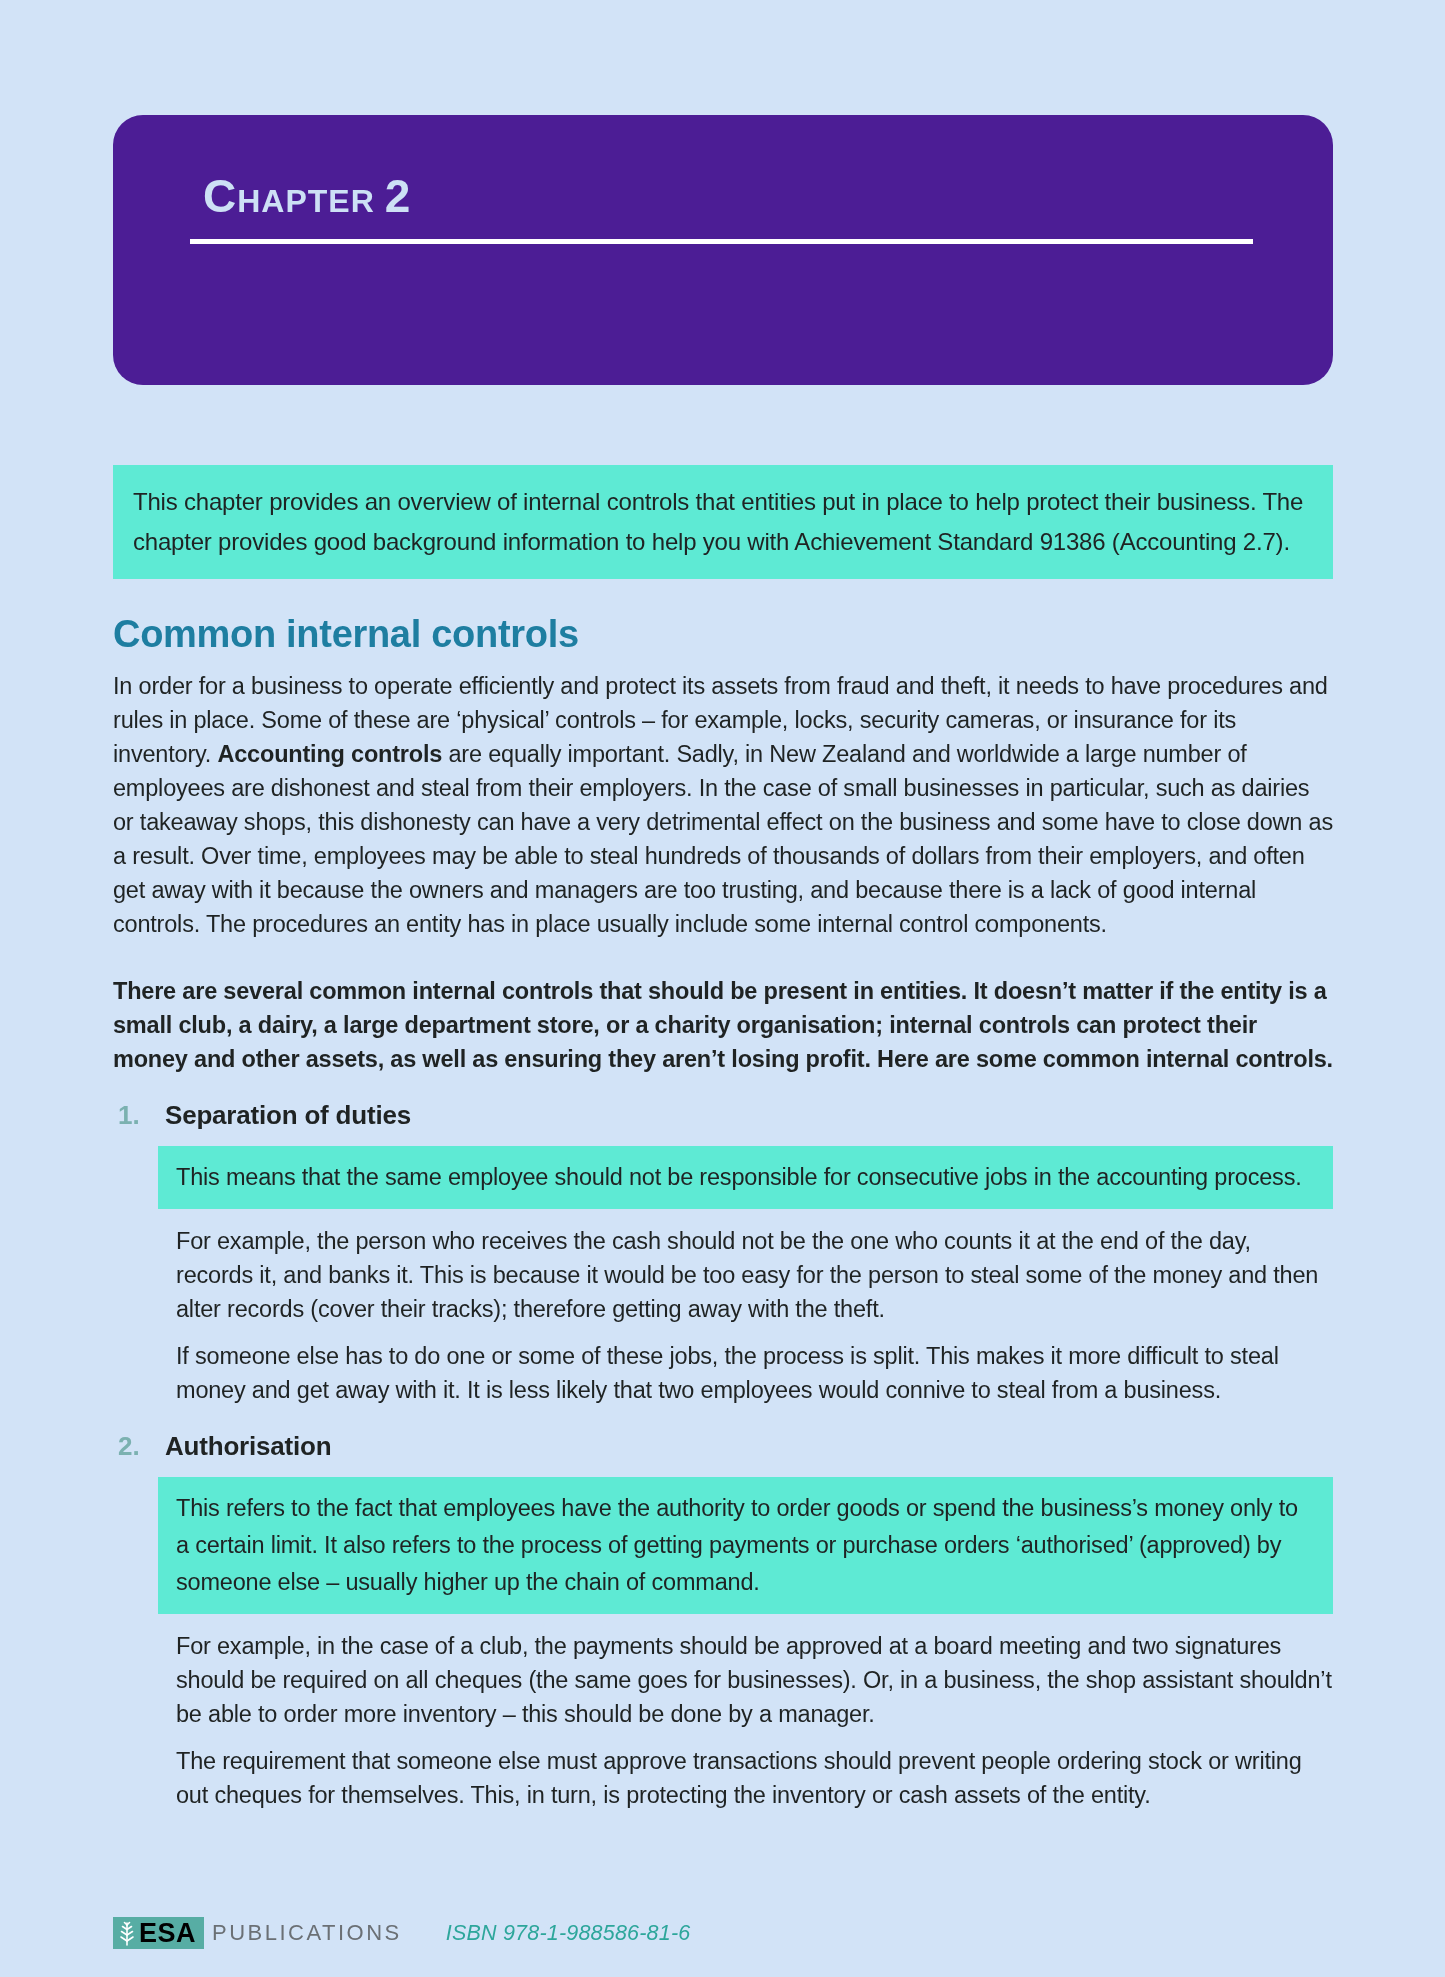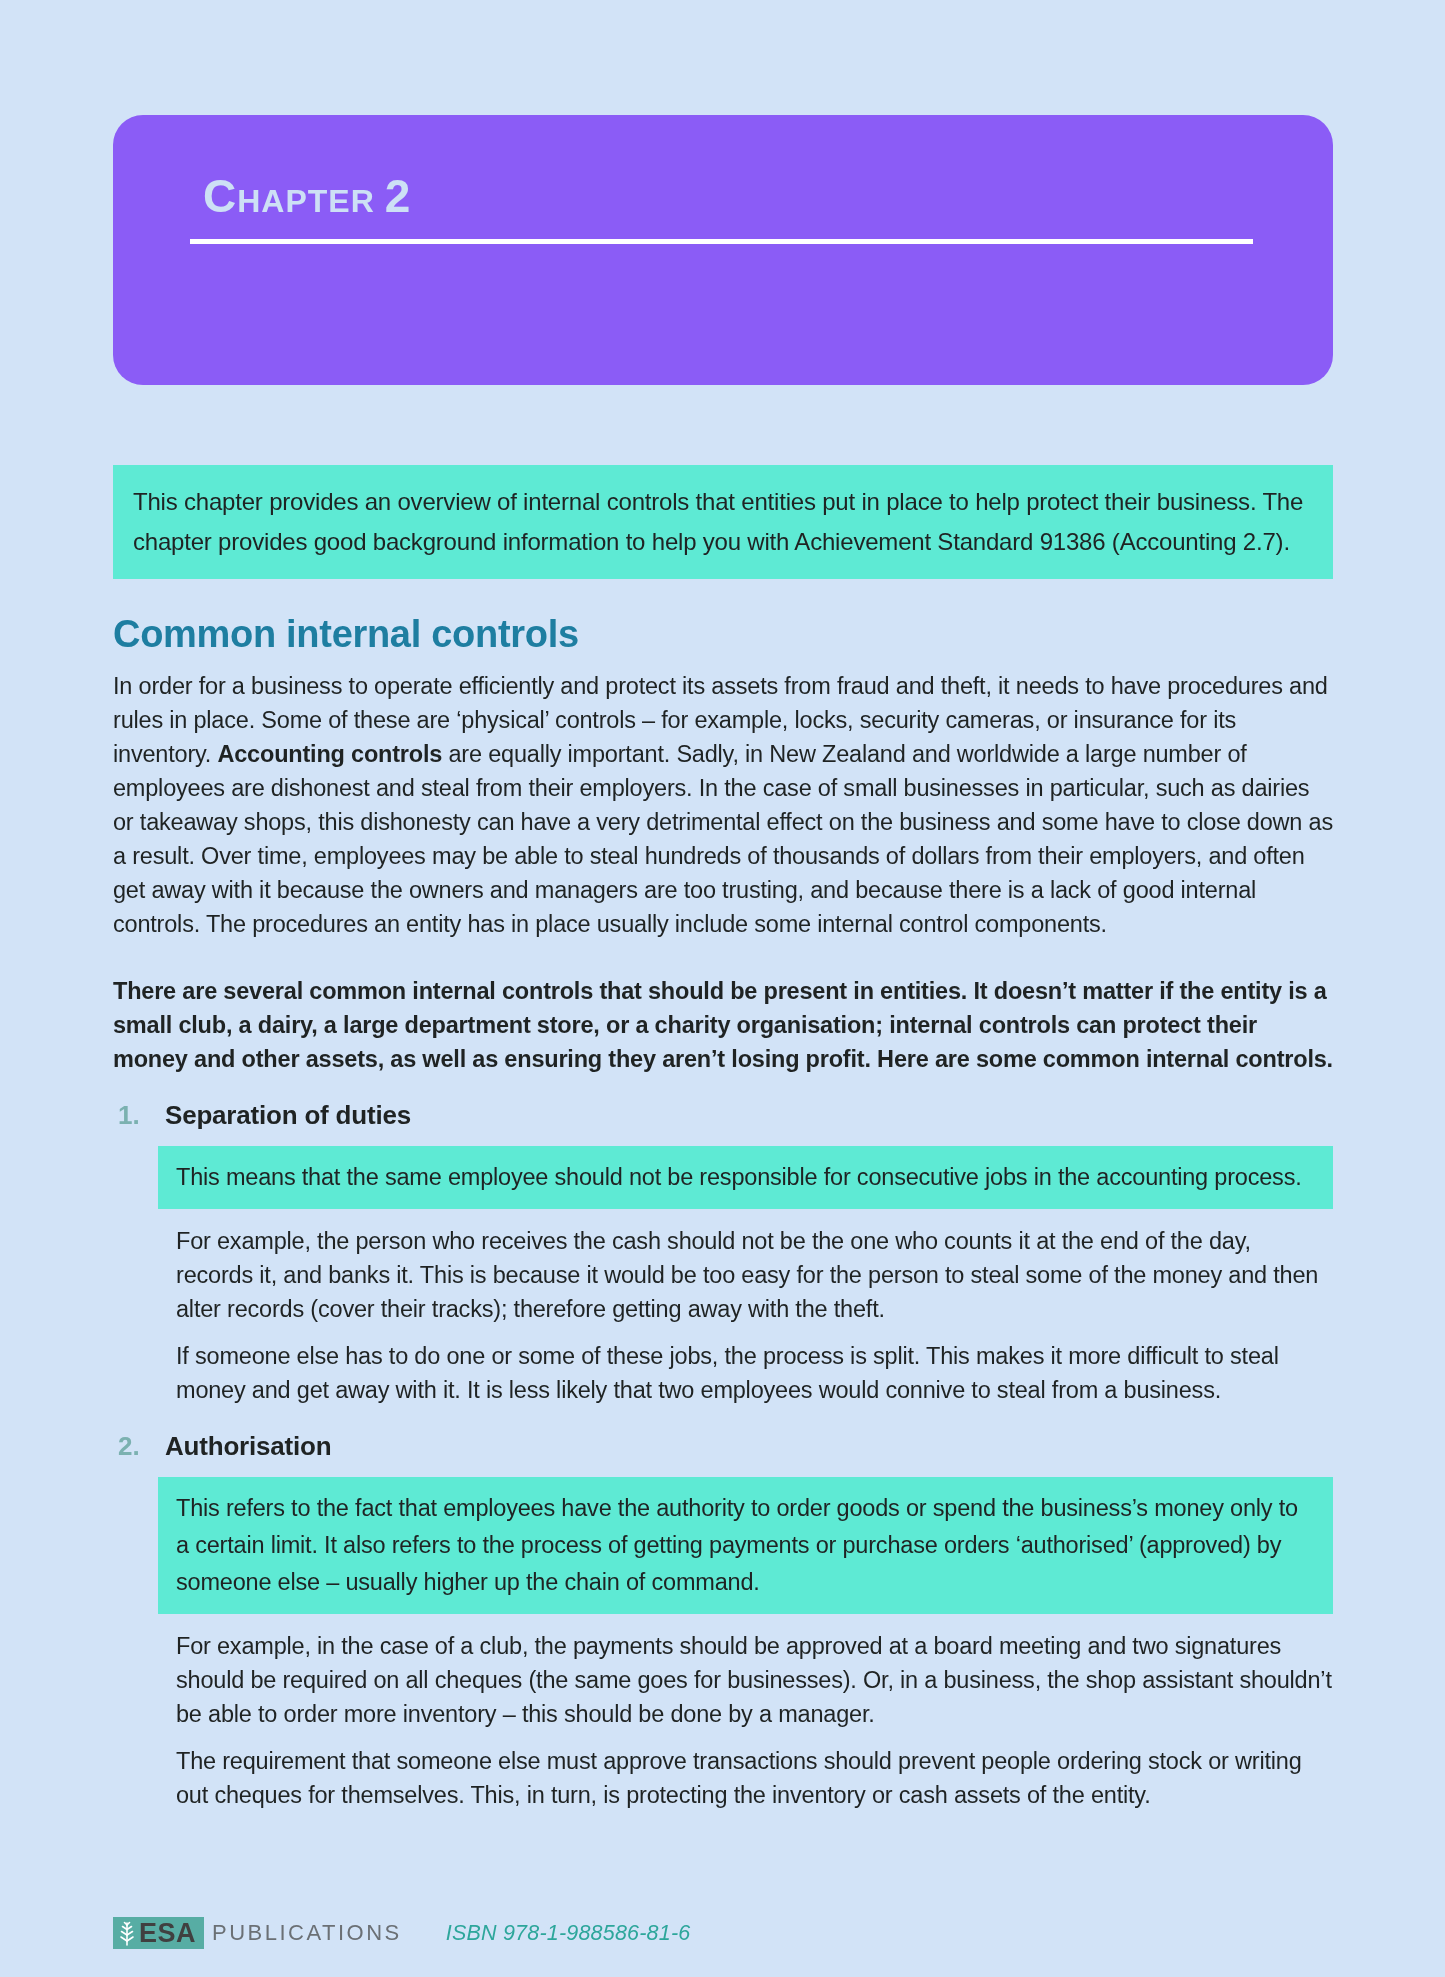--- a/index.html
+++ b/index.html
@@ -15,21 +15,21 @@
   .content {
     position: absolute;
     left: 113px;
     width: 1220px;
     top: 0;
   }
   
   .chapter-box {
     margin-top: 115px;
     height: 270px;
-    background: #8b5cf6;
+    background: #4c1d95;
     border-radius: 30px;
     box-sizing: border-box;
     padding: 58px 0 0 90px;
   }
   .chapter-line {
     font-weight: bold;
     color: #cde0f5;
     font-variant: small-caps;
     font-size: 46px;
     letter-spacing: 1px;
@@ -119,21 +119,21 @@
   }
   .esa-logo {
     background: #57ada4;
     height: 32px;
     padding: 0 8px 0 5px;
     display: flex;
     align-items: center;
     gap: 3px;
   }
   .esa-logo-text {
-    color: #404040;
+    color: #000000;
     font-weight: bold;
     font-size: 27px;
     letter-spacing: 0.5px;
     line-height: 1;
   }
   .publisher {
     color: #6b7075;
     font-size: 22px;
     letter-spacing: 2.5px;
     margin-left: 8px;

